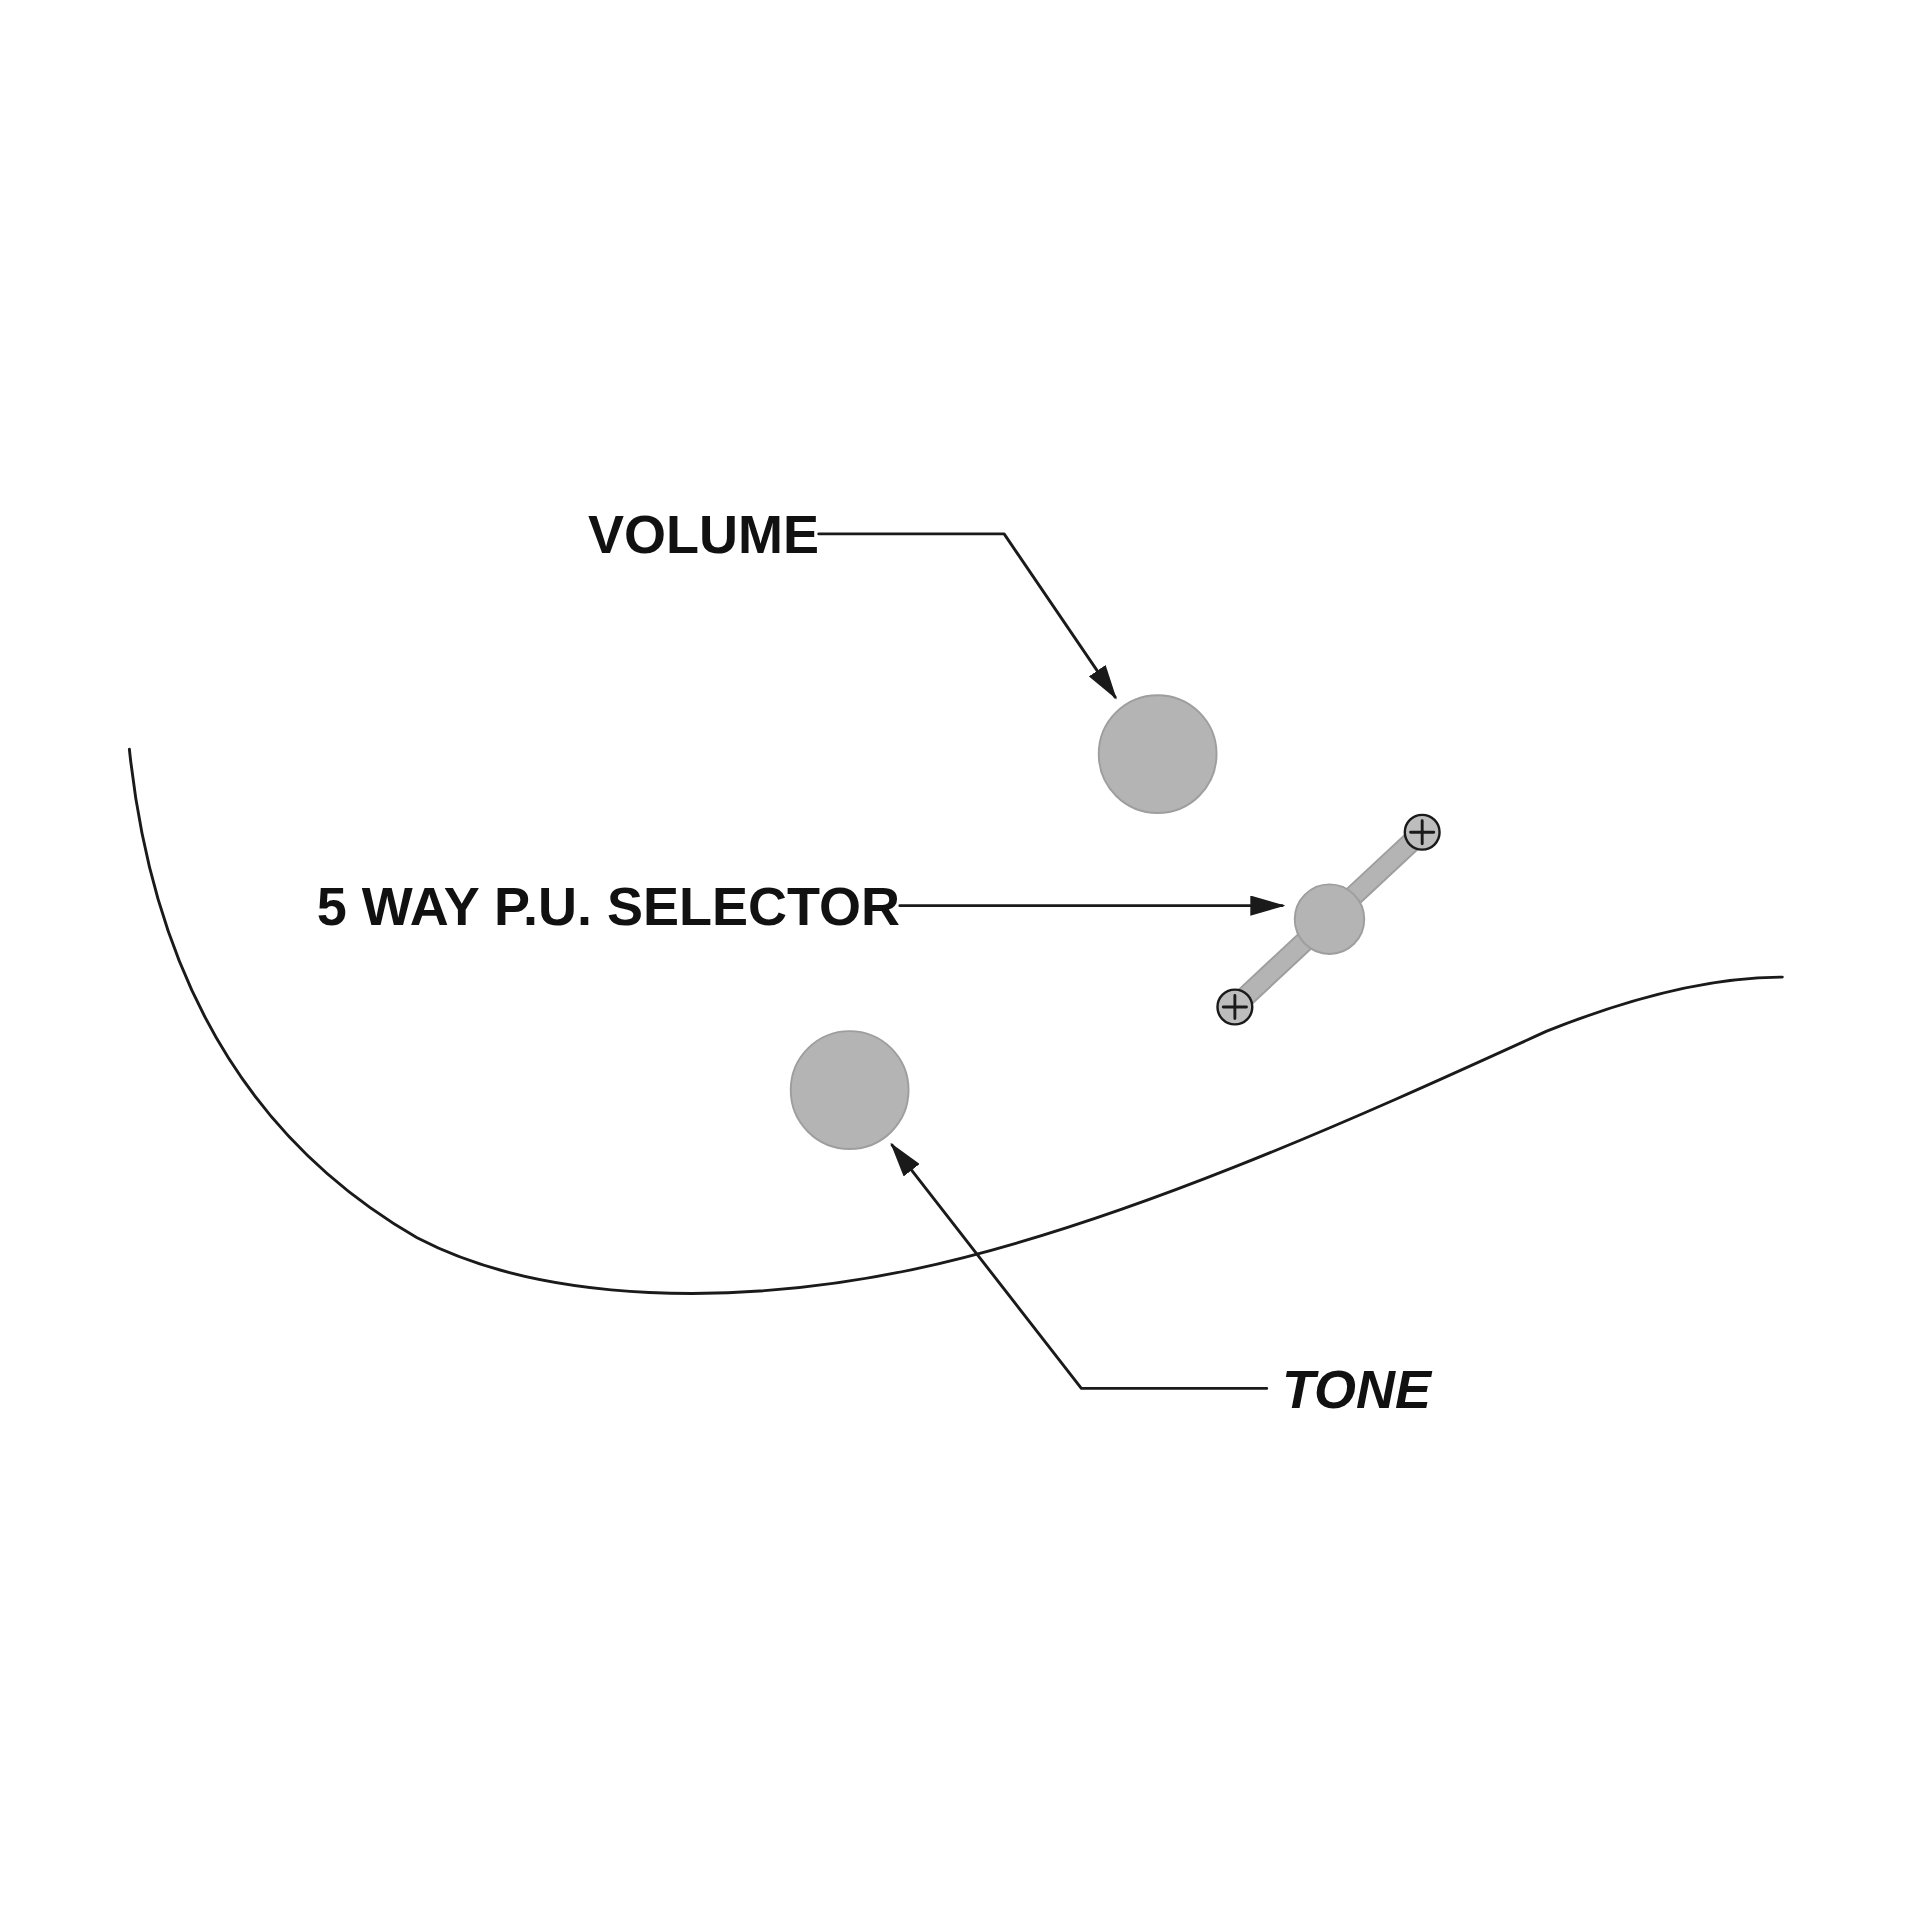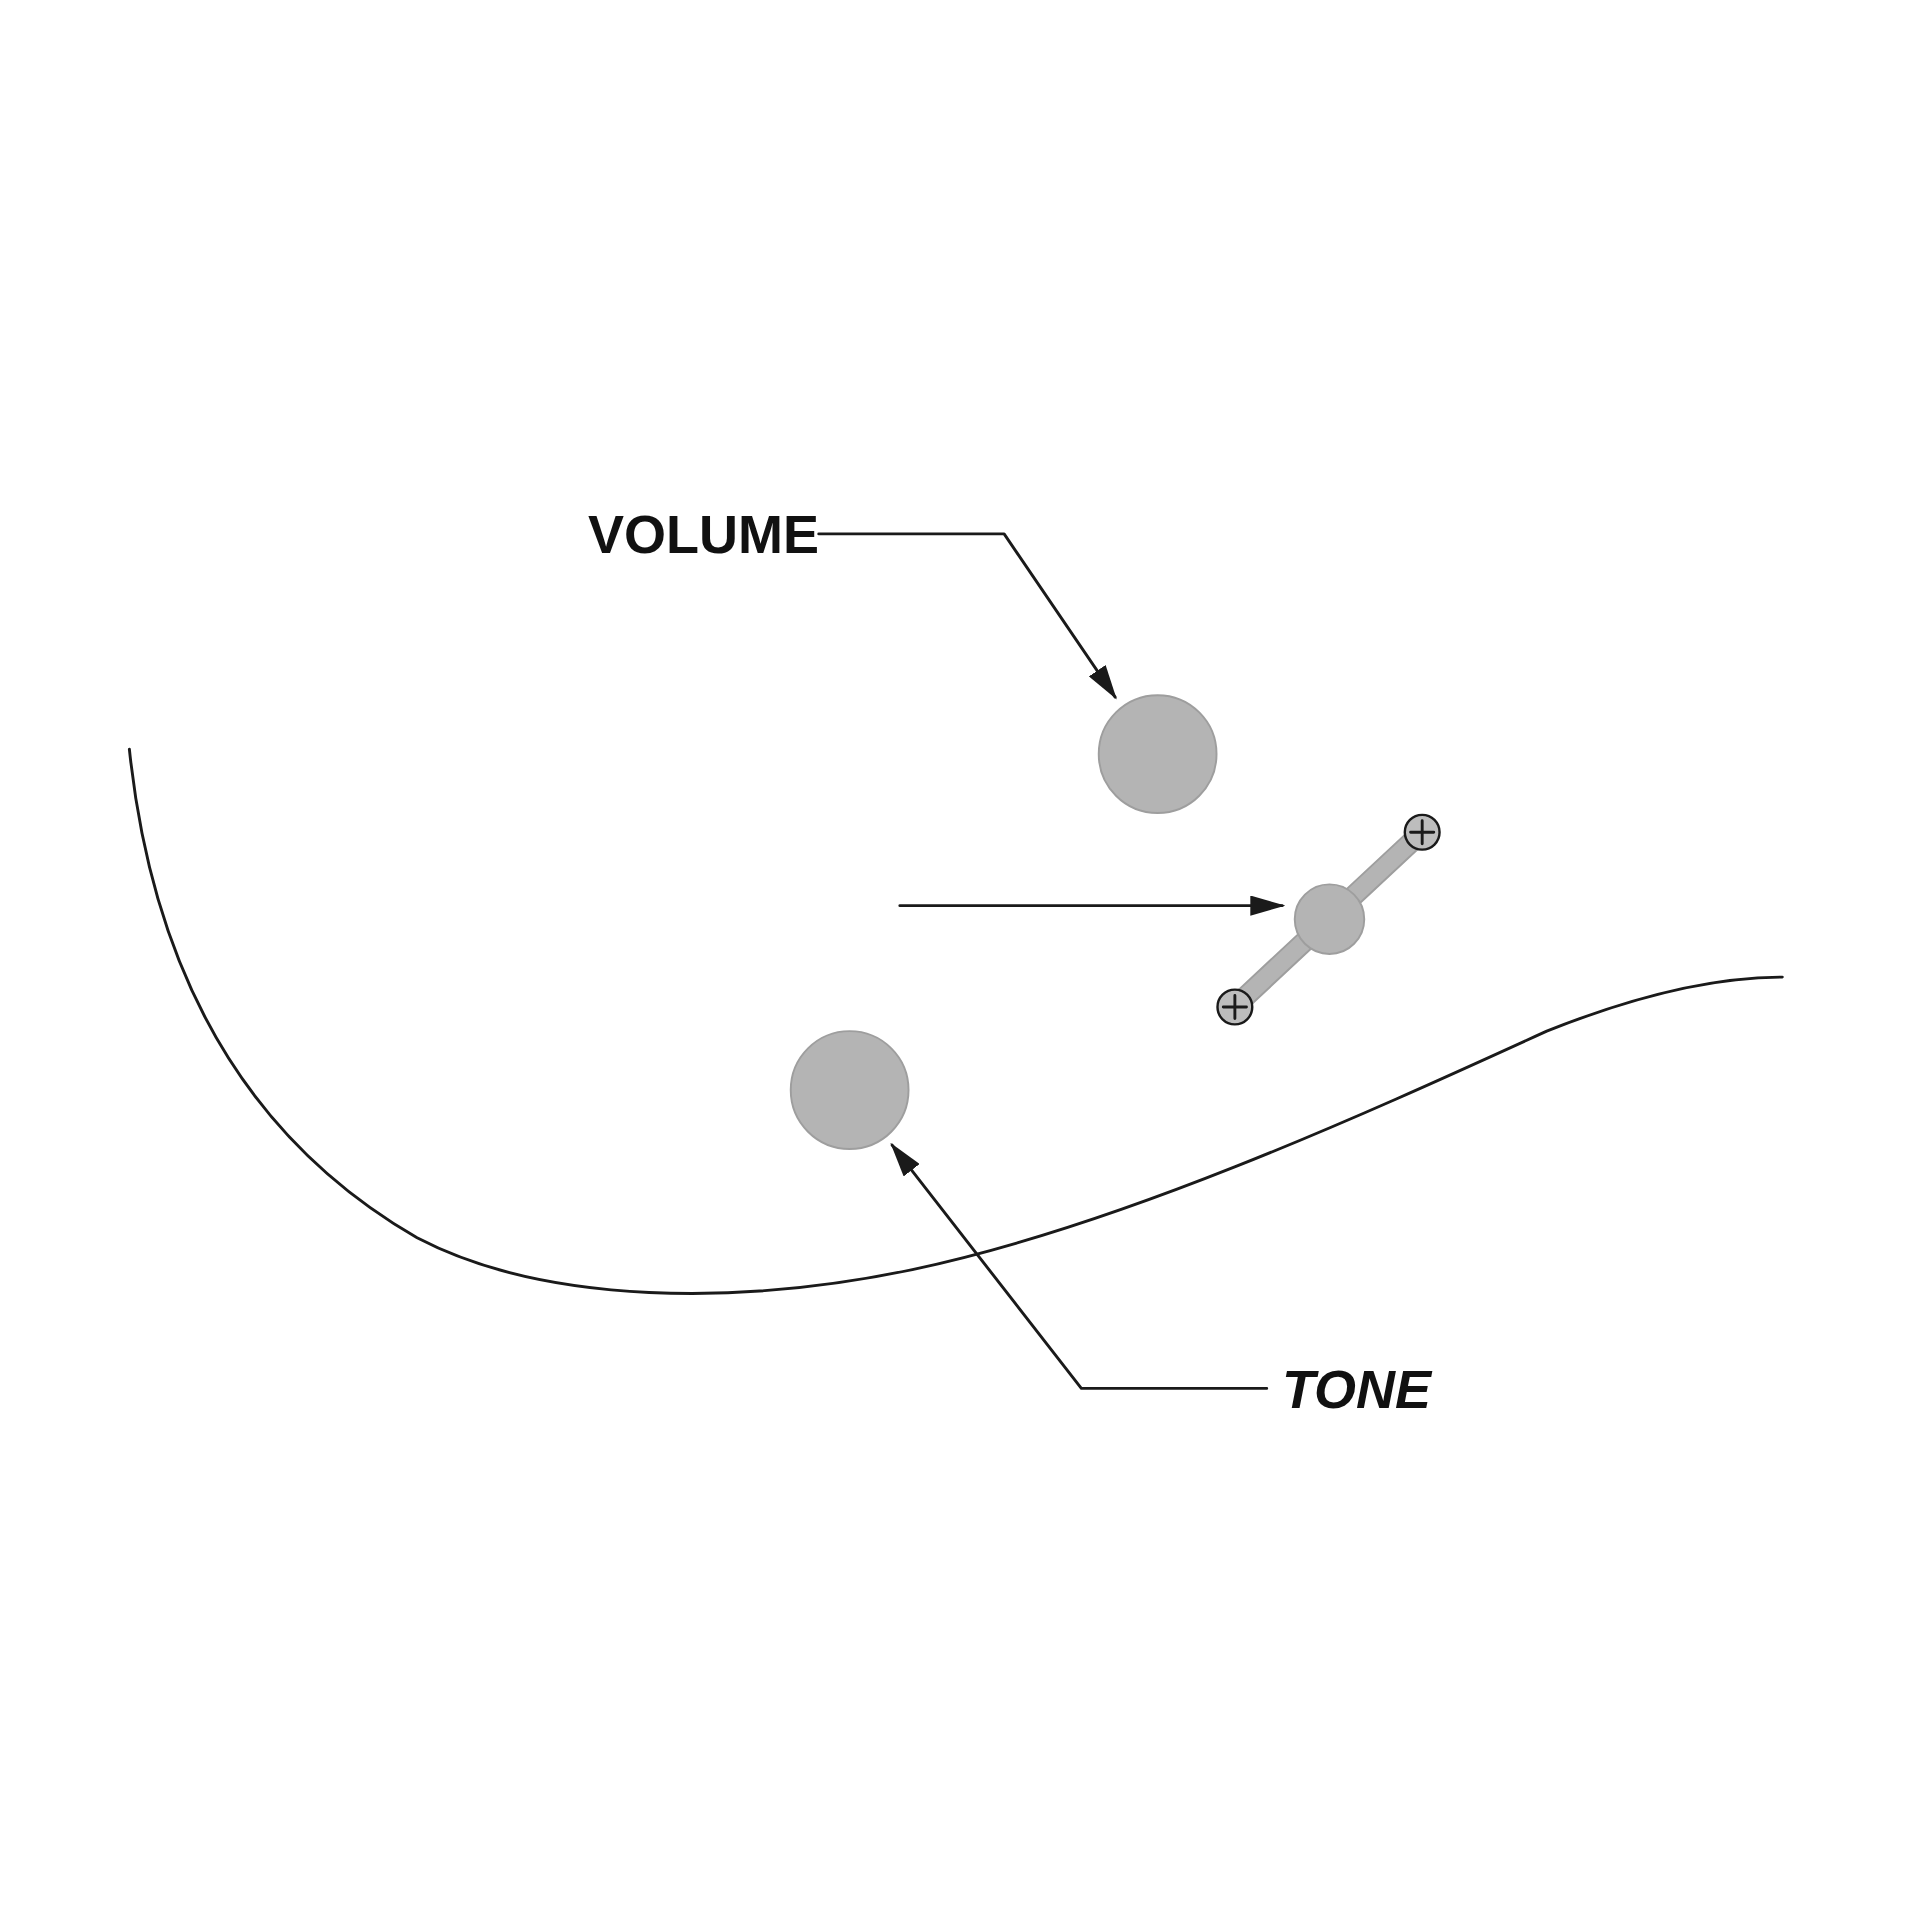--- a/index.html
+++ b/index.html
@@ -103,17 +103,18 @@
         <circle class="screw" cx="1279" cy="1043" r="18"></circle>
         <path class="cross" d="M 1279 1031 L 1279 1055 M 1267 1043 L 1291 1043"></path>
       </g>
 
       <circle class="knob" cx="1377" cy="952" r="36"></circle>
     </g>
   </svg>
 
   <div class="label" style="right: 1126px; top: 503px;">VOLUME</div>
 
+  <div class="label" style="right: 1045px; top: 875px;">5 WAY P.U. SELECTOR</div>
 
   <div class="label" style="left: 1282px; top: 1358px; font-style: italic;">TONE</div>
 
 </div>
 
 
 </body></html>

